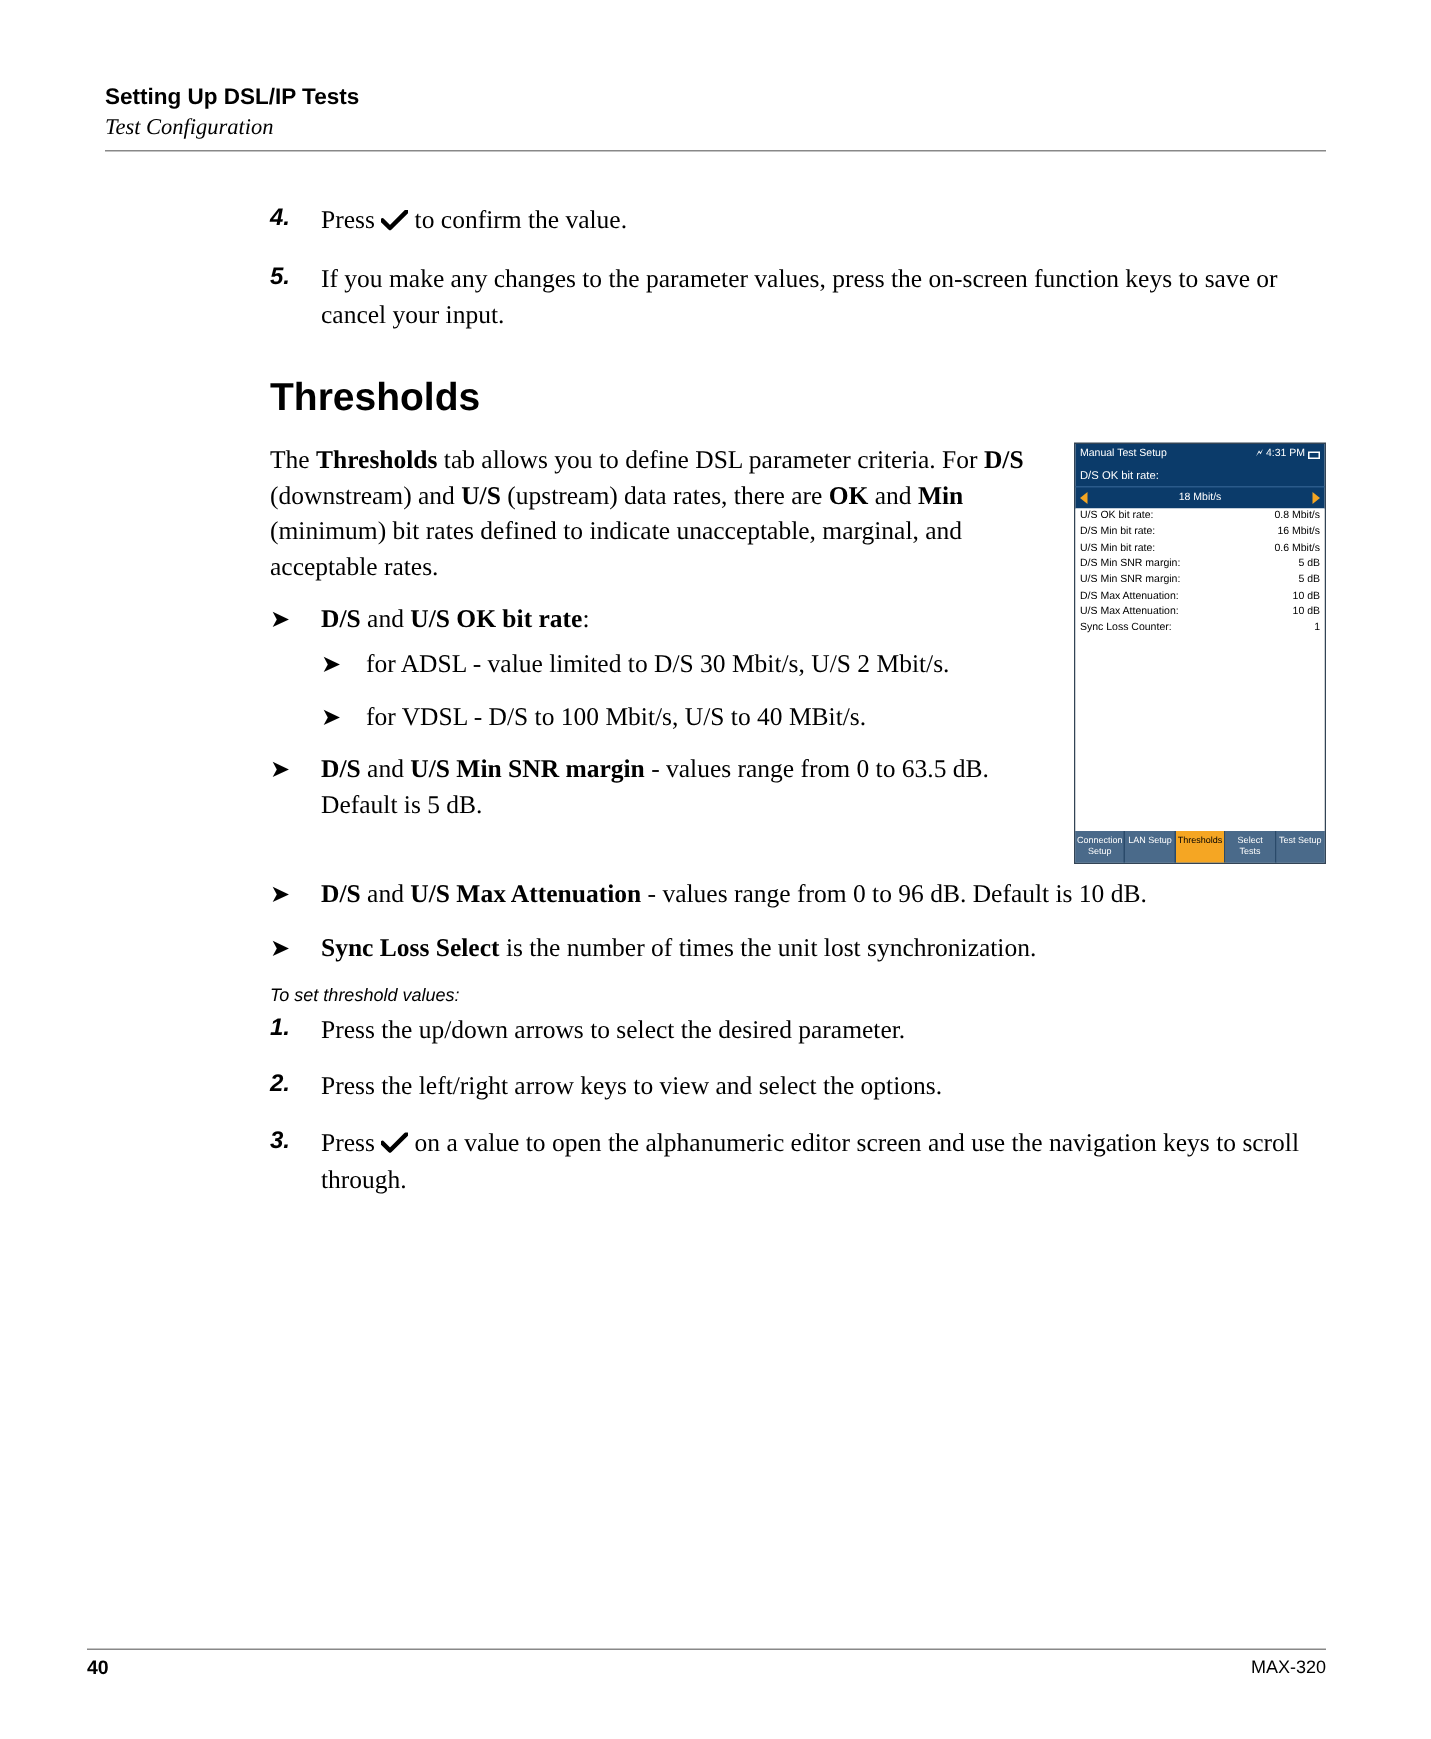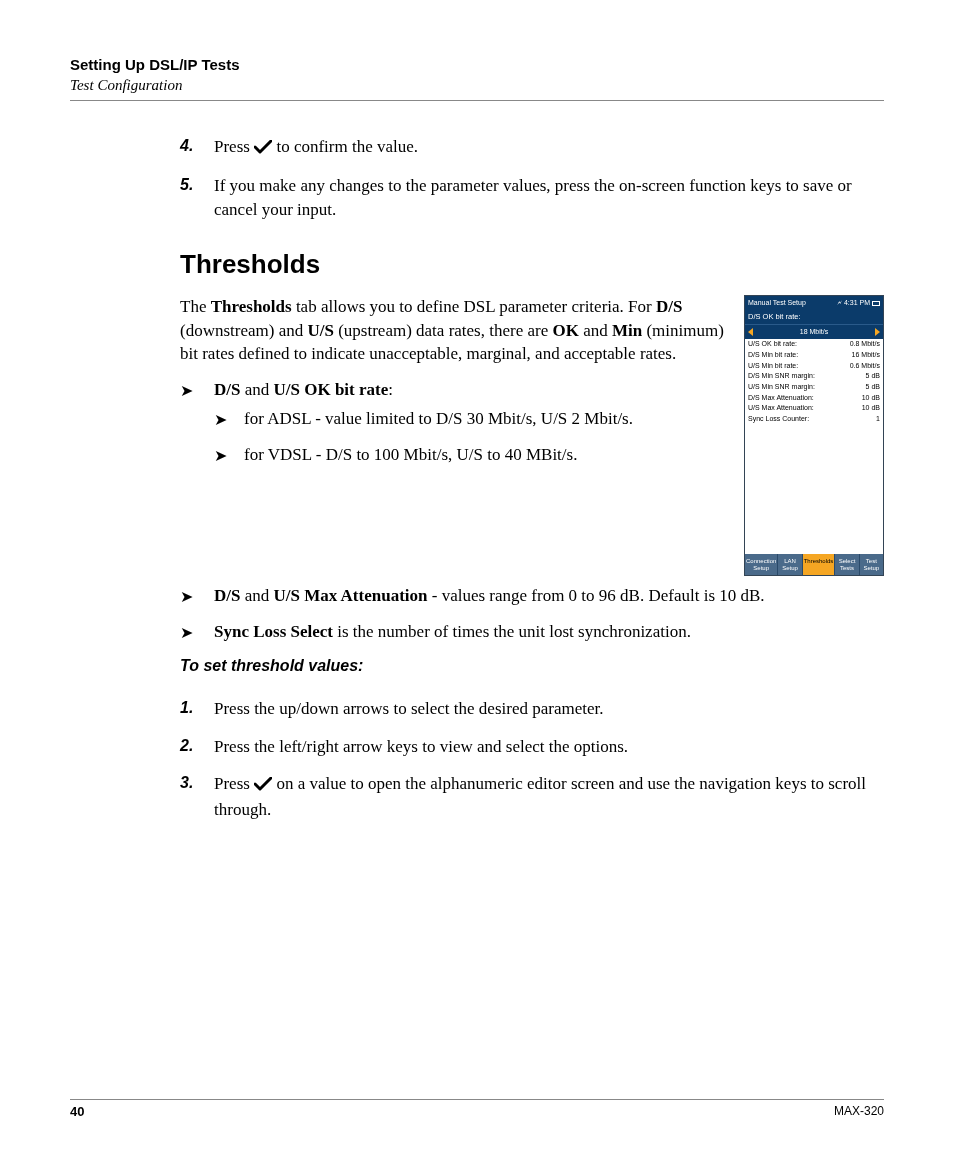--- a/index.html
+++ b/index.html
@@ -83,49 +83,49 @@
     position: absolute;
     left: 0;
     top: 2px;
     font-size: 16px;
     color: #000;
   }
   ul.arrow.sub > li { padding-left: 30px; }
   ul.arrow.sub { margin-top: 6px; }
   .sub-heading {
     font-family: Arial, Helvetica, sans-serif;
-    font-weight: bold;
+    font-weight: normal;
     font-style: italic;
-    font-size: 16px;
+    font-size: 12px;
     margin-top: 10px;
-    margin-bottom: 20px;
+    margin-bottom: 3px;
   }
   .clear { clear: both; }
   .footer {
     position: absolute;
     bottom: 40px;
-    left: 70px;
+    left: 58px;
     right: 70px;
   }
   .footer-rule {
     border: none;
     border-top: 1px solid #888;
     margin-bottom: 4px;
   }
   .footer-row {
     display: flex;
     justify-content: space-between;
     font-size: 13px;
   }
   .footer-page { font-weight: bold; font-family: Arial, Helvetica, sans-serif; }
   .footer-model { font-family: Arial, Helvetica, sans-serif; font-size: 12px; }
 
   
   .device {
-    width: 140px;
+    width: 168px;
     font-family: Arial, Helvetica, sans-serif;
     font-size: 7px;
     border: 1px solid #345;
     background: #fff;
   }
   .device-top {
     background: #0b3b6a;
     color: #fff;
     display: flex;
     justify-content: space-between;
@@ -274,20 +274,23 @@
   </p>
 
   <ul class="arrow">
     <li>
       <span class="bold">D/S</span><span> and </span><span class="bold">U/S OK bit rate</span><span>:</span>
       <ul class="arrow sub">
         <li>for ADSL - value limited to D/S 30 Mbit/s, U/S 2 Mbit/s.</li>
         <li>for VDSL - D/S to 100 Mbit/s, U/S to 40 MBit/s.</li>
       </ul>
     </li>
+    <li>
+      <span class="bold">D/S</span><span> and </span><span class="bold">U/S Min SNR margin</span><span> - values range from 0 to 63.5 dB. Default is 5 dB.</span>
+    </li>
     <div class="clear"></div>
     <li>
       <span class="bold">D/S</span><span> and </span><span class="bold">U/S Max Attenuation</span><span> - values range from 0 to 96 dB. Default is 10 dB.</span>
     </li>
     <li>
       <span class="bold">Sync Loss Select</span><span> is the number of times the unit lost synchronization.</span>
     </li>
   </ul>
 
   <div class="sub-heading">To set threshold values:</div>

